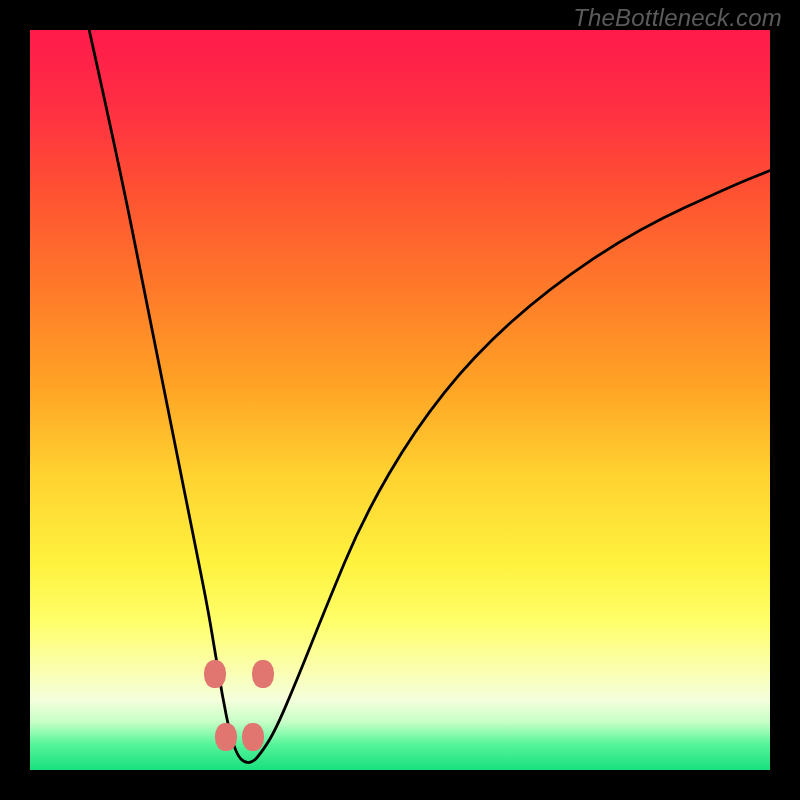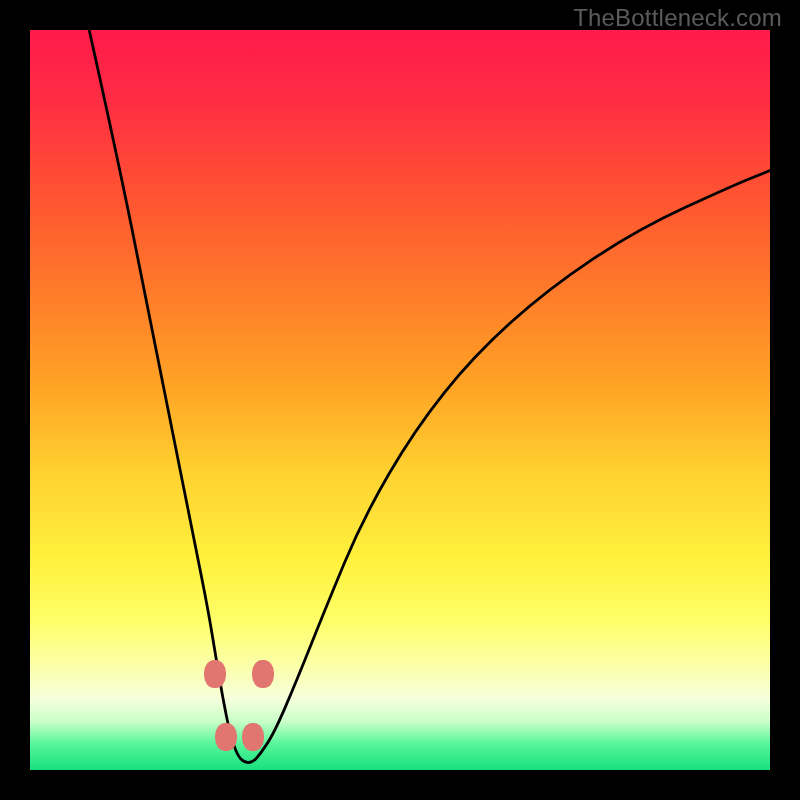--- a/index.html
+++ b/index.html
@@ -9,20 +9,21 @@
     height: 800px;
     background: #000000;
     overflow: hidden;
     font-family: Arial, Helvetica, sans-serif;
   }
   .stage {
     position: relative;
     width: 800px;
     height: 800px;
     background: #000000;
+    font-style: italic;
   }
   .watermark {
     position: absolute;
     top: 4px;
     right: 18px;
     color: #5b5b5b;
     font-size: 24px;
     font-weight: 400;
     letter-spacing: 0.2px;
     user-select: none;

